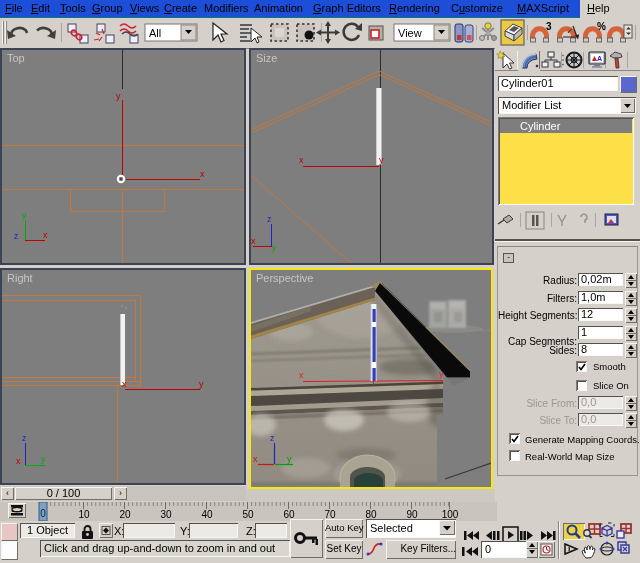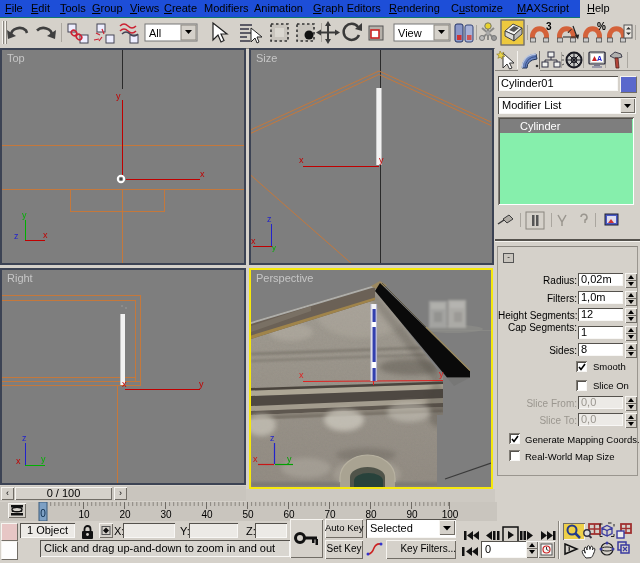--- a/index.html
+++ b/index.html
@@ -411,21 +411,21 @@
 
     <div class="abs whitefield" style="left:3px;top:49px;width:138px;height:17px;background:#fff;">
       <span class="abs" style="left:4px;top:2px;">Modifier List</span>
       <div class="abs btn" style="right:1px;top:1px;width:15px;height:15px;">
         <svg width="15" height="15">
             <path d="M4,6 L11,6 L7.5,10 Z" fill="#000"></path>
           </svg>
       </div>
     </div>
 
-    <div class="abs" style="left:3px;top:69px;width:136px;height:88px;background:#86efac;box-shadow:inset 1px 1px 0 #807c75, inset -1px -1px 0 #fff, inset 2px 2px 0 #55524d;">
+    <div class="abs" style="left:3px;top:69px;width:136px;height:88px;background:#fde047;box-shadow:inset 1px 1px 0 #807c75, inset -1px -1px 0 #fff, inset 2px 2px 0 #55524d;">
       <div class="abs" style="left:2px;top:2px;width:132px;height:14px;background:#7e7e7e;color:#fff;line-height:14px;"><span style="margin-left:20px;">Cylinder</span></div>
     </div>
 
     <svg class="abs" style="left:0;top:162px" width="145" height="26">
       <g transform="translate(0,-163)">
         <path d="M8,172 L14,168 L18,172 L12,176 Z" fill="#b0aca5" stroke="#3a3a3a"></path>
         <path d="M3,177 L9,173" stroke="#3a3a3a" stroke-width="1.5"></path>
         <line x1="25.5" y1="166" x2="25.5" y2="180" stroke="#aaa69f"></line>
         <rect x="31" y="165" width="18" height="17" fill="#d5d1ca" stroke="#8a867f"></rect>
         <rect x="37" y="168" width="2.5" height="11" fill="#555"></rect>
@@ -447,21 +447,21 @@
       <div class="abs" style="left:5px;top:6px;width:9px;height:8px;border:1px solid #555;background:#c9c5be;font-size:8px;line-height:6px;text-align:center;">-</div>
       <div class="abs plabel" style="top:27px;">Radius:</div>
       <div class="abs pfield whitefield" style="top:26px;">0,02m</div>
       <div class="abs spin" style="top:26px;"></div>
       <div class="abs plabel" style="top:45px;">Filters:</div>
       <div class="abs pfield whitefield" style="top:44px;">1,0m</div>
       <div class="abs spin" style="top:44px;"></div>
       <div class="abs plabel" style="top:62px;">Height Segments:</div>
       <div class="abs pfield whitefield" style="top:61px;">12</div>
       <div class="abs spin" style="top:61px;"></div>
-      <div class="abs plabel" style="top:74px;">Cap Segments:</div>
+      <div class="abs plabel" style="top:88px;">Cap Segments:</div>
       <div class="abs pfield whitefield" style="top:79px;">1</div>
       <div class="abs spin" style="top:79px;"></div>
       <div class="abs plabel" style="top:97px;">Sides:</div>
       <div class="abs pfield whitefield" style="top:96px;">8</div>
       <div class="abs spin" style="top:96px;"></div>
       <div class="abs cbox" style="left:78px;top:114px;">
           <svg width="10" height="10">
             <path d="M2,5 L4,7.5 L8,2" fill="none" stroke="#000" stroke-width="1.6"></path>
           </svg>
         </div>

